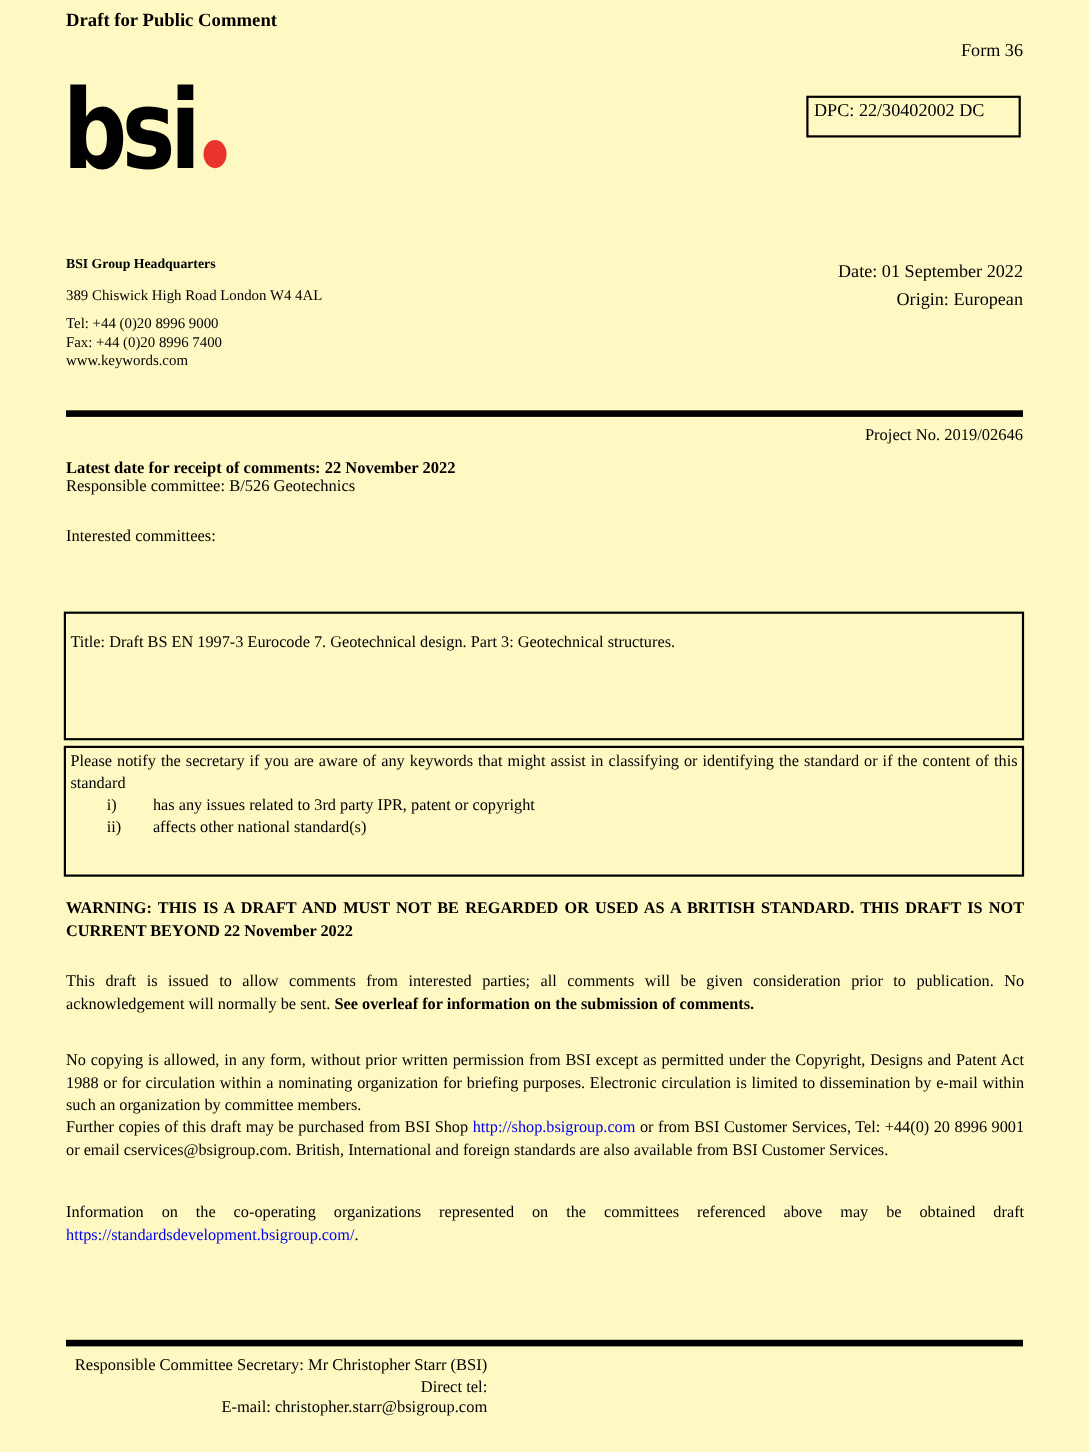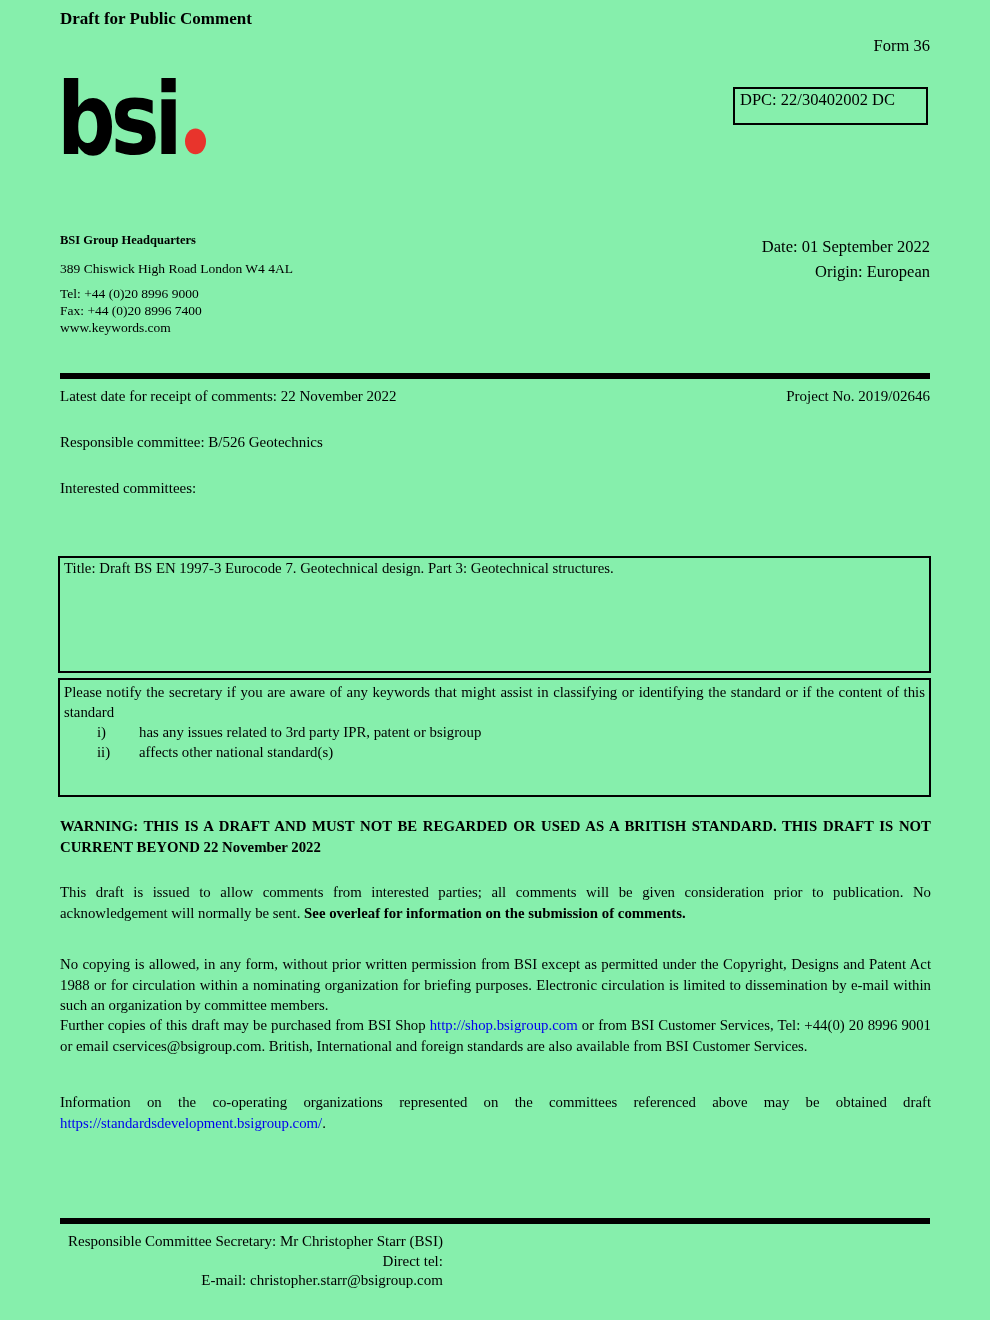--- a/index.html
+++ b/index.html
@@ -1,20 +1,20 @@
 <!DOCTYPE html>
 <html style="--link: #0000ee; --logo-red: #e8342c;"><head>
 <meta charset="utf-8">
 <style>
   html, body { margin: 0; padding: 0; background: #fff; }
   .page {
     position: relative;
     width: 990px;
     height: 1320px;
-    background: #86efac;
+    background: #fef9c3;
     font-family: "Liberation Serif", serif;
     color: #000;
     overflow: hidden;
   }
   .abs { position: absolute; }
 
   .header-title {
     left: 60px; top: 9px;
     font-size: 17px; font-weight: bold;
   }
@@ -62,32 +62,32 @@
 
   .bar { left: 60px; width: 870px; height: 6px; background: #000; }
   .bar-top { top: 373px; }
   .bar-bottom { top: 1218px; }
 
   .comments-line {
     left: 60px; top: 388px; width: 870px;
     display: flex; justify-content: space-between;
     font-size: 15px;
   }
-  .comments-line .left { font-weight: normal; }
+  .comments-line .left { font-weight: bold; margin-top: 30px; }
 
   .resp-line { left: 60px; top: 434px; font-size: 15px; }
   .int-line { left: 60px; top: 480px; font-size: 15px; }
 
   .title-box {
     left: 58px; top: 556px;
     width: 873px; height: 117px;
     border: 2px solid #000;
     box-sizing: border-box;
     font-size: 14.8px;
-    padding: 2px 4px;
+    padding: 18px 4px;
   }
   .keywords-box {
     left: 58px; top: 678px;
     width: 873px; height: 119px;
     border: 2px solid #000;
     box-sizing: border-box;
     font-size: 14.8px;
     padding: 2px 4px;
   }
   .keywords-intro { text-align: justify; line-height: 20px; }
@@ -158,21 +158,21 @@
   <div class="abs int-line">Interested committees:</div>
 
   <div class="abs title-box">
     <span>Title: Draft BS EN 1997-3 Eurocode 7. Geotechnical design. Part 3: Geotechnical structures.</span>
   </div>
 
   <div class="abs keywords-box">
     <div class="keywords-intro">Please notify the secretary if you are aware of any keywords that might assist in classifying or identifying the standard or if the content of this standard</div>
     <div class="kw-item">
       <span class="kw-num">i)</span>
-      <span>has any issues related to 3rd party IPR, patent or bsigroup</span>
+      <span>has any issues related to 3rd party IPR, patent or copyright</span>
     </div>
     <div class="kw-item">
       <span class="kw-num">ii)</span>
       <span>affects other national standard(s)</span>
     </div>
   </div>
 
   <div class="abs para p-warning">WARNING: THIS IS A DRAFT AND MUST NOT BE REGARDED OR USED AS A BRITISH STANDARD. THIS DRAFT IS NOT CURRENT BEYOND 22 November 2022</div>
 
   <div class="abs para p-issued">

